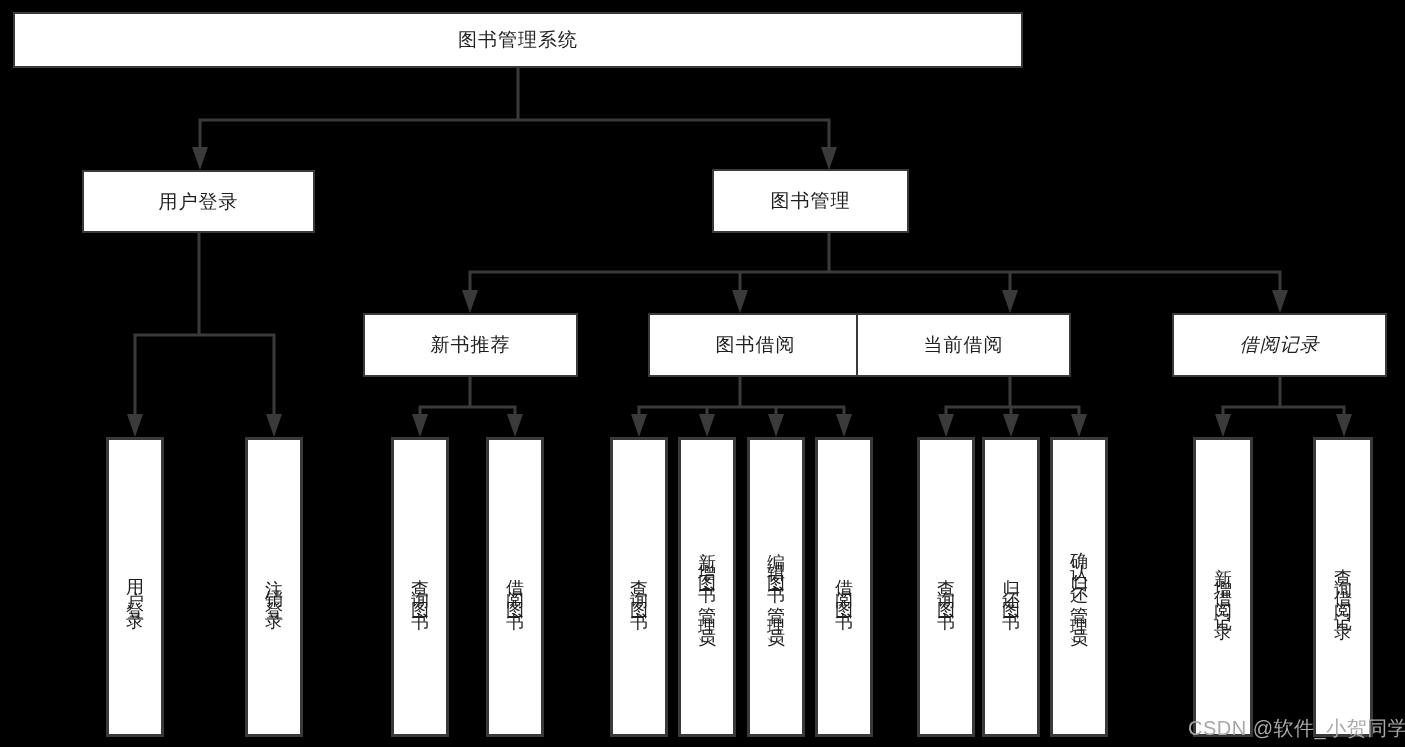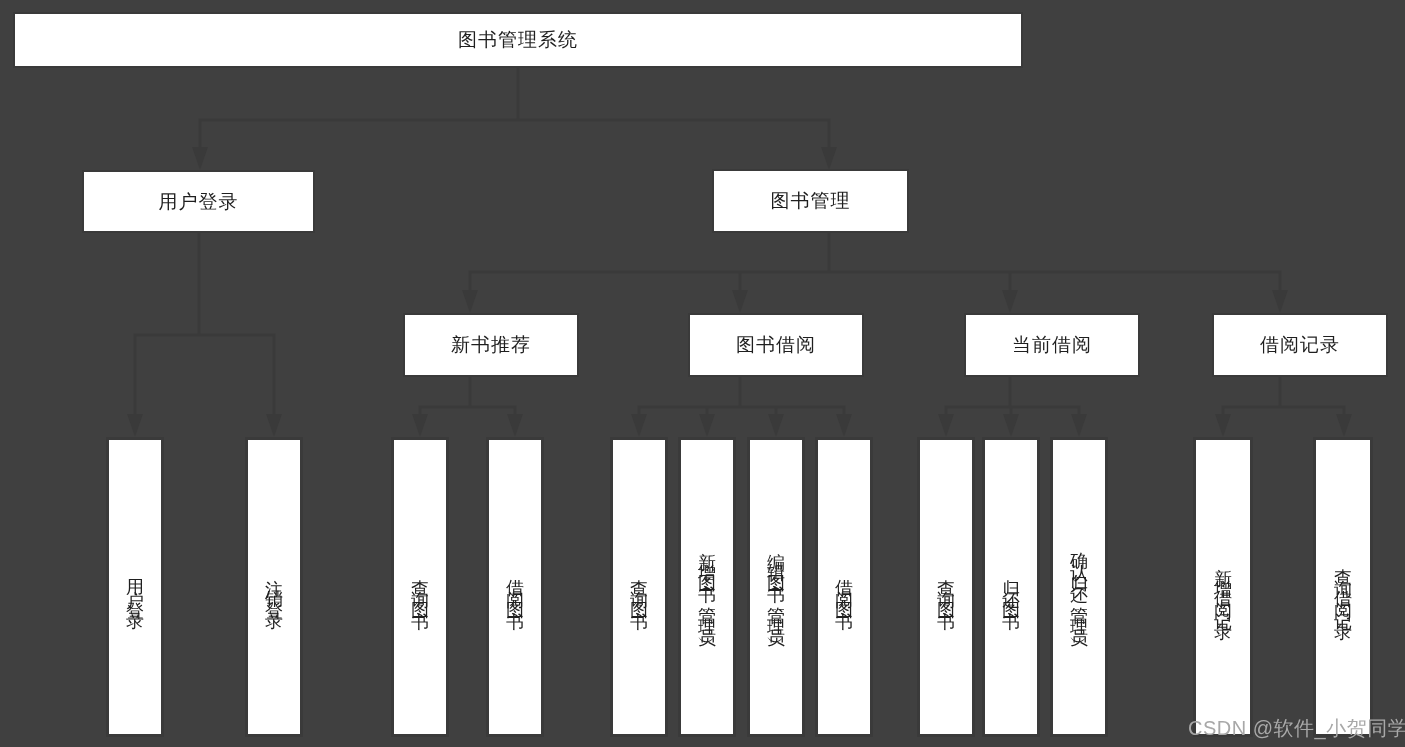--- a/index.html
+++ b/index.html
@@ -1,41 +1,41 @@
 <!DOCTYPE html>
 <html><head>
 <meta charset="utf-8">
 <style>
   * { margin:0; padding:0; box-sizing:border-box; }
   html,body { background:#ffffff; }
   .canvas {
     position:relative;
     width:1405px; height:747px;
-    background:#404040;
+    background:#000000;
     font-family:"Liberation Sans", sans-serif;
     overflow:hidden;
   }
   .connectors { position:absolute; left:0; top:0; width:1405px; height:747px; }
   .node {
     position:absolute;
     background:#ffffff;
     border:2.5px solid #3a3a3a;
     display:flex; align-items:center; justify-content:center;
     font-size:19px; color:#1f1f1f;
     letter-spacing:1px;
     white-space:nowrap;
   }
   .node.root   { left:13px;  top:12px;  width:1010px; height:56px; }
   .node.l2a    { left:82px;  top:170px; width:233px; height:63px; }
   .node.l2b    { left:712px; top:169px; width:197px; height:64px; }
-  .node.l3     { top:313px; width:176px; height:64px;margin-left:40px; }
+  .node.l3     { top:313px; width:215px; height:64px; }
   .node.l3.g1  { left:363px; }
   .node.l3.g2  { left:648px; }
-  .node.l3.g3  { left:924px; }
-  .node.l3.g4  { left:1172px; }
+  .node.l3.g3  { left:856px; }
+  .node.l3.g4  { left:1172px;font-style:italic; }
   .vnode {
     position:absolute;
     top:437px; height:300px; width:58px;
     background:#ffffff;
     border:3px solid #3a3a3a;
     display:flex; align-items:center; justify-content:center;
   }
   .vnode span {
     writing-mode:vertical-rl;
     text-orientation:mixed;

